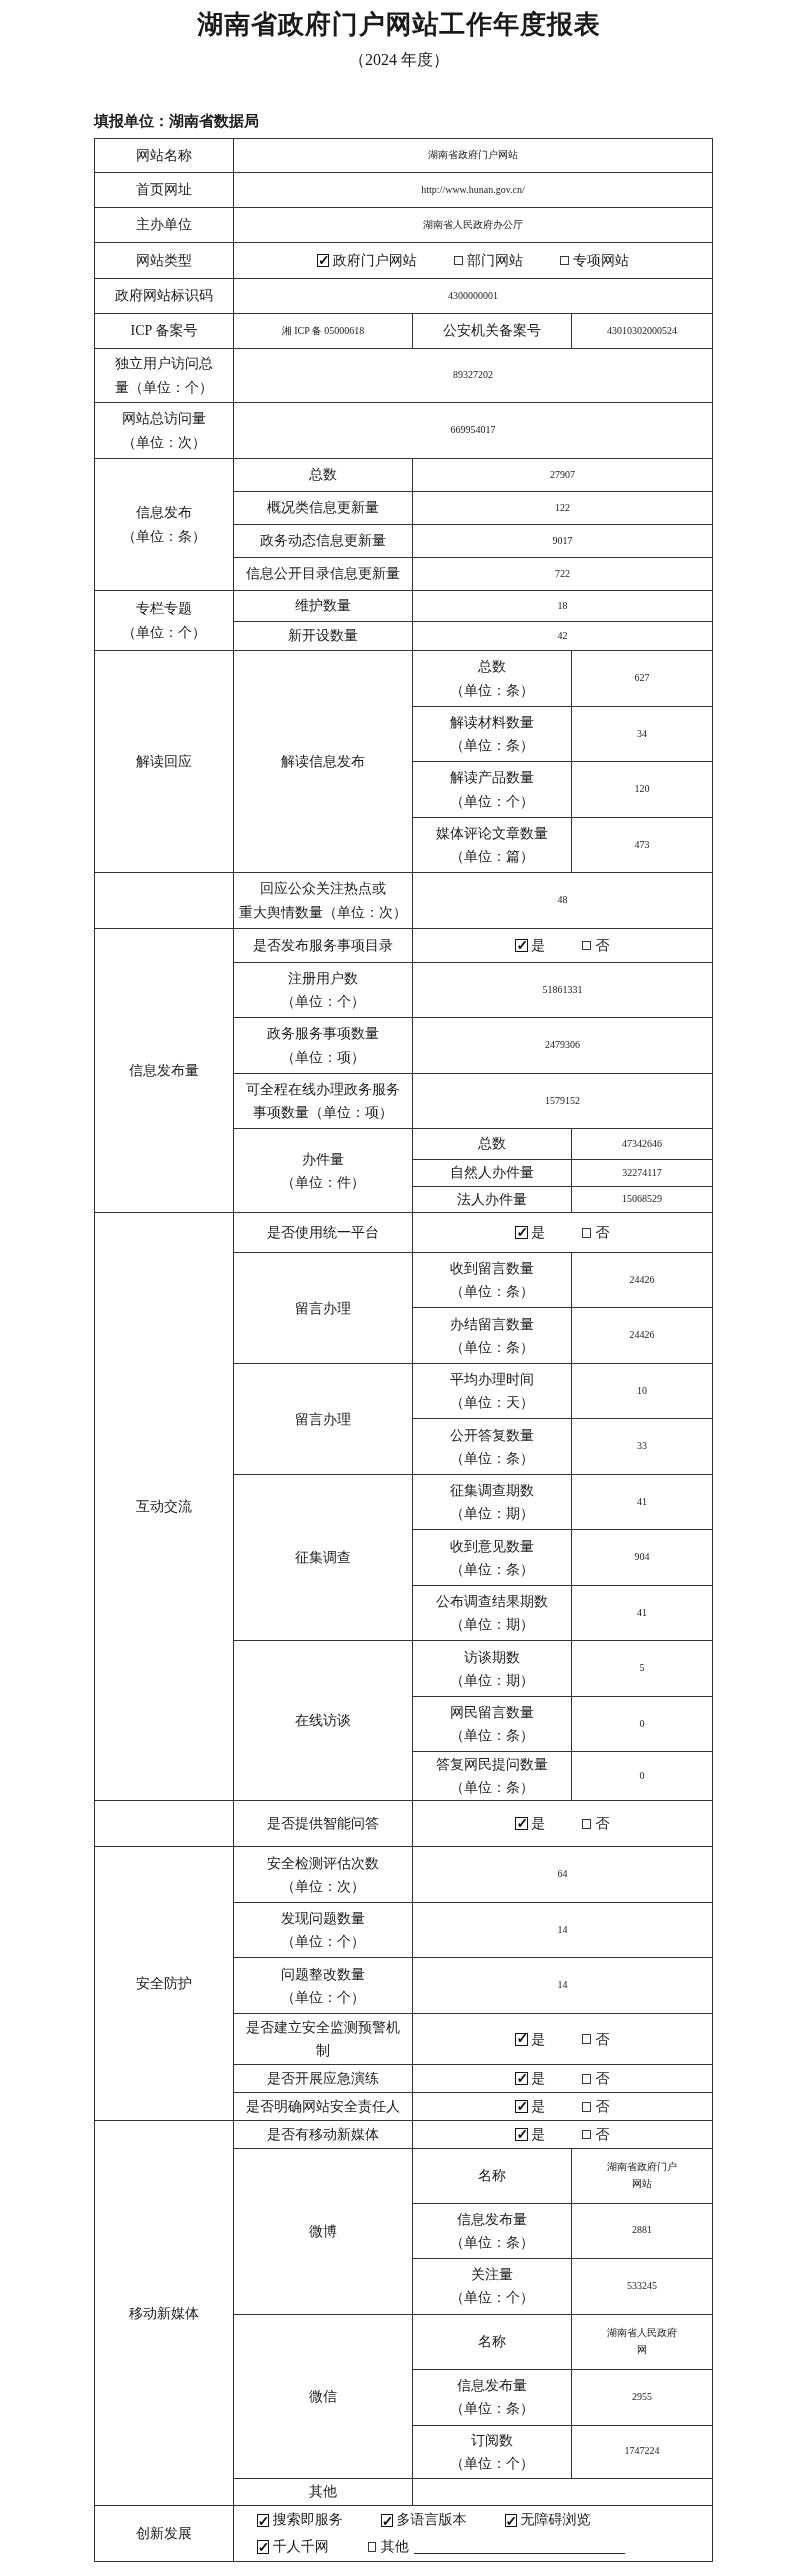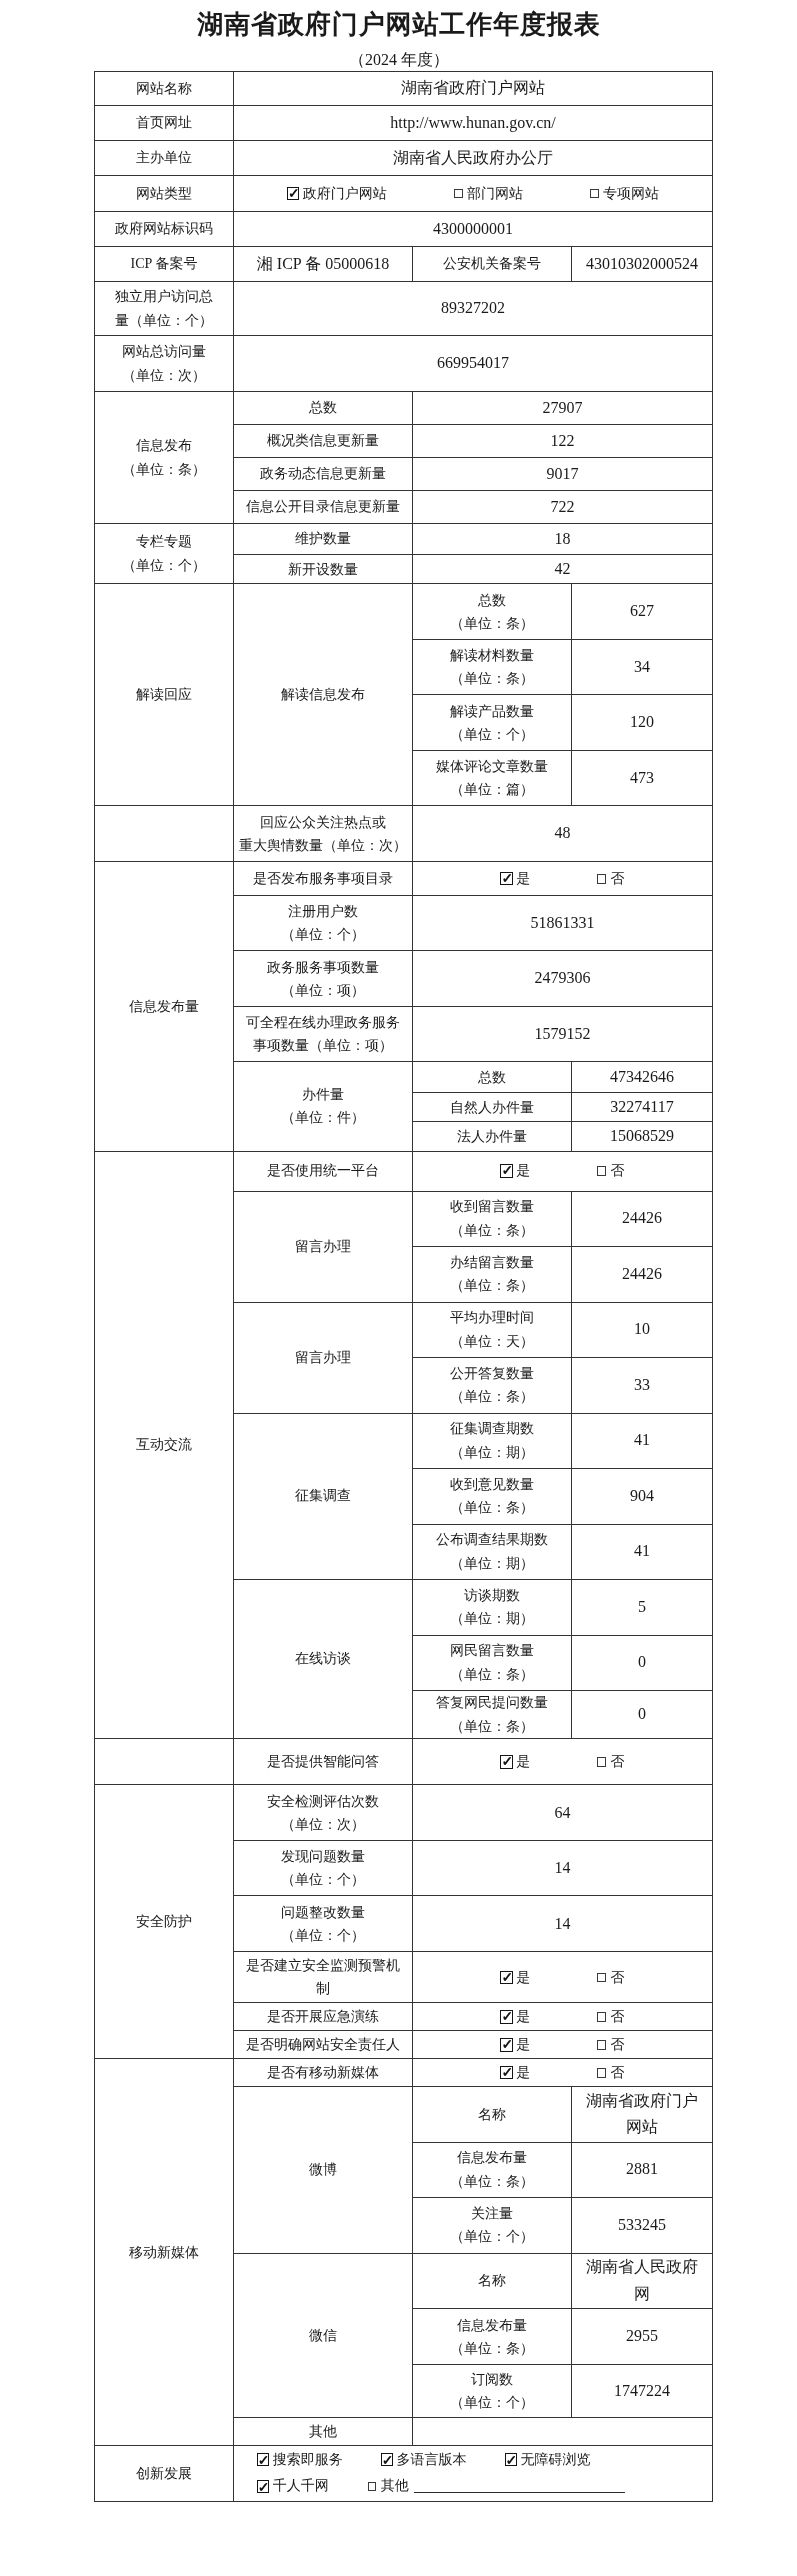--- a/index.html
+++ b/index.html
@@ -5,36 +5,37 @@
   html,body{margin:0;padding:0;background:#ffffff;}
   body{width:798px;min-height:2576px;font-family:"Liberation Serif","DejaVu Serif",serif;color:#1a1a1a;}
   .page{width:798px;}
   h1.title{margin:7px 0 0 0;text-align:center;font-size:26px;font-weight:bold;letter-spacing:0.9px;}
   .subtitle{margin-top:8px;text-align:center;font-size:16px;}
   .unit{margin:41px 0 7px 94px;font-size:15px;font-weight:bold;}
   table.report{border-collapse:collapse;table-layout:fixed;width:618px;margin-left:94px;border:1.8px solid #1f1f1f;}
   col.c1{width:139px;} col.c2{width:179px;} col.c3{width:159px;} col.c4{width:141px;}
   td{border:0.9px solid #333;text-align:center;vertical-align:middle;font-size:14px;line-height:1.65;padding:0.9px 1.8px;white-space:pre-line;overflow:hidden;}
   tr.thick-top > td{border-top:1.8px solid #1f1f1f;}
-  td.val{font-size:16px;}
-  .ckrow{display:flex;justify-content:center;align-items:center;gap:66px;}
+  td.val{font-size:10px;}
+  .ckrow{display:flex;justify-content:center;align-items:center;gap:36px;}
   .clline{display:flex;justify-content:flex-start;align-items:center;gap:38px;padding-left:21px;line-height:1.9;}
   .opt{display:inline-flex;align-items:center;gap:3.5px;white-space:nowrap;}
   .cb{display:inline-block;position:relative;box-sizing:border-box;}
   .cb.on{width:12.4px;height:13.3px;border:1.4px solid #141414;}
   .cb.on::after{content:"\2713";position:absolute;left:0px;top:-6.2px;font-size:14px;font-weight:bold;color:#111;}
   .cb.off{width:8.9px;height:9.8px;border:0.9px solid #3a3a3a;margin:0 0.9px;}
   .fill-line{display:inline-block;width:211px;border-bottom:1.3px solid #2a2a2a;height:12.4px;margin-left:1.8px;}
 </style>
 </head>
 <body>
 
 <div class="page">
   <h1 class="title">湖南省政府门户网站工作年度报表</h1>
   <div class="subtitle">（2024 年度）</div>
+  <div class="unit">填报单位：湖南省数据局</div>
   <table class="report">
     <colgroup>
         <col class="c1">
         <col class="c2">
         <col class="c3">
         <col class="c4">
       </colgroup>
     <tbody>
         <tr style="height: 34px; padding-left: 14px;">
           <td>网站名称</td>

